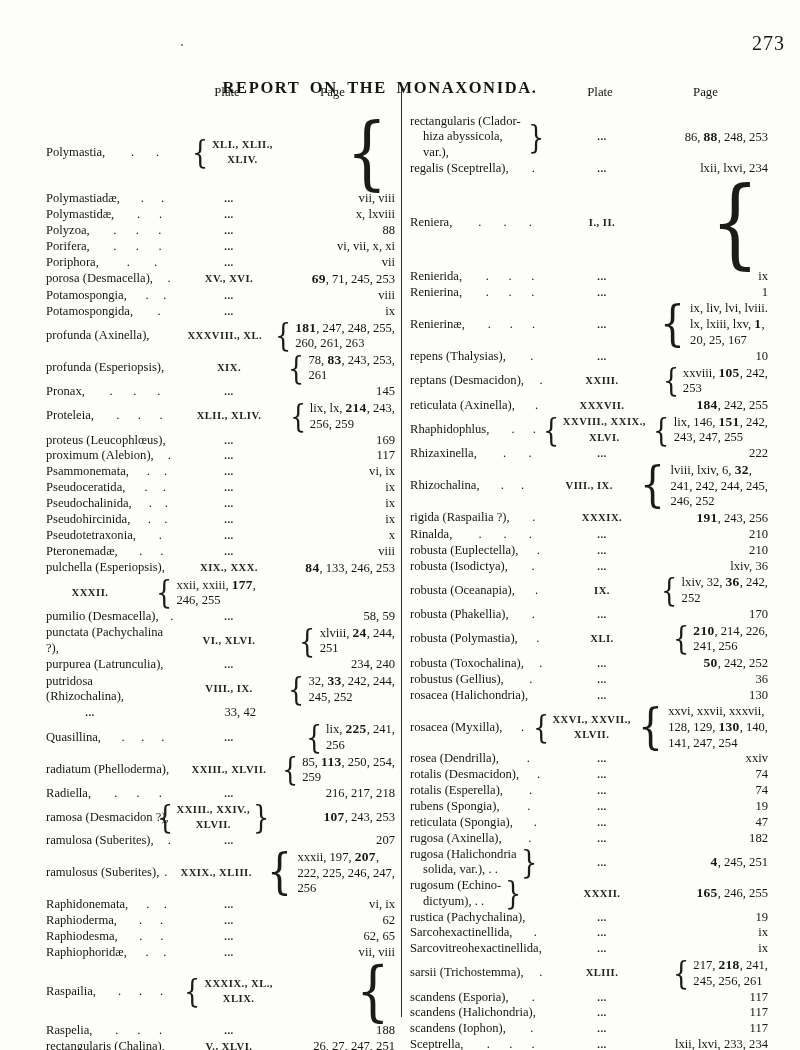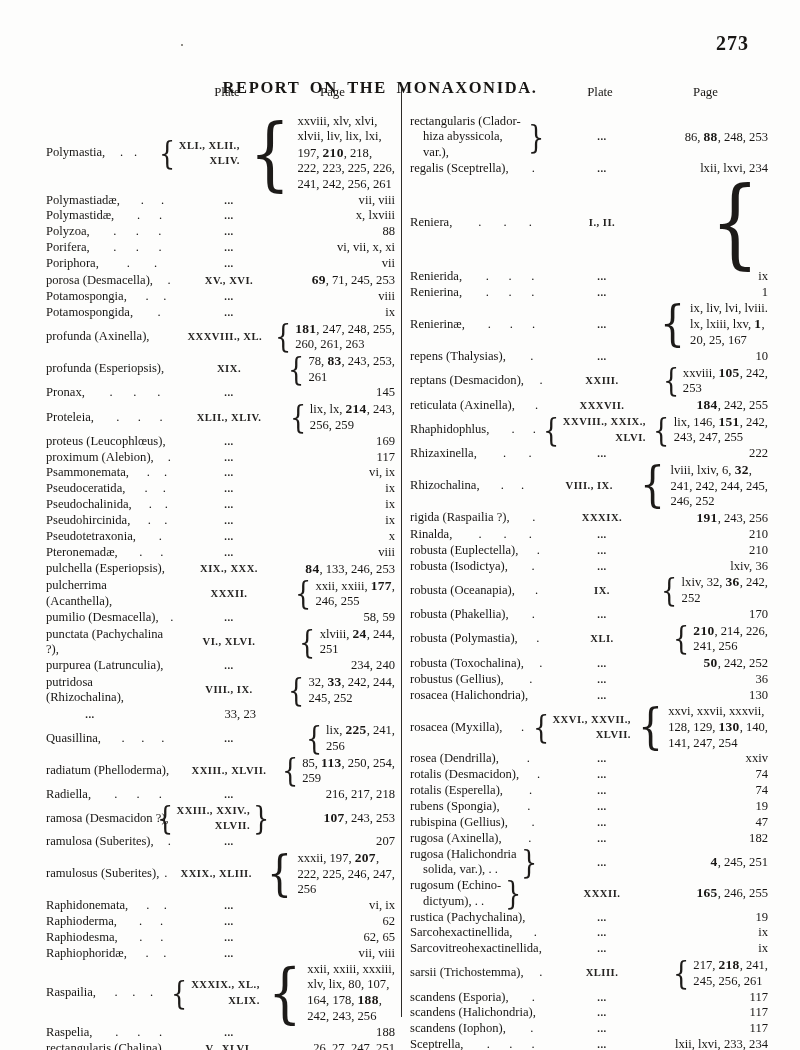--- a/index.html
+++ b/index.html
@@ -6,22 +6,22 @@
   body{
     width:800px;height:1050px;position:relative;overflow:hidden;
     background:#fdfdfc;color:#181614;
     font-family:"Liberation Serif","DejaVu Serif",serif;
   }
   .title{
     position:absolute;top:37px;left:0;width:760px;text-align:center;
     font-size:16.5px;font-weight:bold;letter-spacing:1.6px;word-spacing:4px;margin-top:41px;
   }
   .pagenum{
-    position:absolute;top:32px;left:716px;
-    font-size:20px;font-weight:bold;letter-spacing:1px;
+    position:absolute;top:32px;left:752px;
+    font-size:20px;font-weight:normal;letter-spacing:1px;
   }
   .speck{position:absolute;left:181px;top:44px;width:2px;height:2px;background:#6a675f;border-radius:50%}
   .divider{position:absolute;left:401px;top:85px;width:1.4px;height:932px;background:#2c2a27}
   .column{position:absolute;top:84px}
   #col0{left:46px;width:349px}
   #col1{left:410px;width:358px}
   .colhead{display:flex;align-items:center;font-size:12.8px;height:16px;margin-bottom:14px}
   .colhead .sp{flex:1}
   .colhead .ph{width:86px;text-align:center}
   .colhead .pg{width:125px;text-align:center}
@@ -29,21 +29,21 @@
   .namecell{flex:1;display:flex;align-items:center;min-width:0}
   .nametext{white-space:normal}
   .name2{display:block;padding-left:13px}
   .dots{flex:1;display:flex;justify-content:space-evenly;align-items:center;margin:0 4px;min-width:4px}
   .dots span{font-size:12.6px}
   .platecell{
     width:88px;flex:none;display:flex;justify-content:flex-end;align-items:center;
     font-size:10.6px;letter-spacing:.5px;font-weight:bold;color:#242220;
   }
   .platetext{flex:1;text-align:center}
-  .platetext.multi{flex:none;text-align:right}
+  .platetext.multi{flex:none;}
   .pages{min-width:118px;display:flex;justify-content:flex-end;align-items:center;margin-left:4px}
   .pagetext{text-align:right}
   .pagetext.multi{text-align:left}
   .pages b,.pagetext b{font-size:1.07em;letter-spacing:.3px}
   .brace{
     font-family:"DejaVu Serif",serif;line-height:.95;font-weight:400;
     transform:scaleX(.8);flex:none;color:#1d1b19;
   }
   .platecell .brace{margin:0 1px}
   .pages .brace{margin-right:2px}
@@ -71,21 +71,20 @@
             <span>.</span>
             <span>.</span>
           </div>
         </div>
         <div class="platecell">
           <span class="brace" style="font-size: 32px;">{</span>
           <div class="platetext multi">XLI., XLII.,<br>XLIV.</div>
         </div>
         <div class="pages">
           <span class="brace" style="font-size: 81px;">{</span>
-          <div class="pagetext multi">xxviii, xlv, xlvi,<br>xlvii, liv, lix, lxi,<br>197, <b>210</b>, 218,<br>222, 223, 225, 226,<br>241, 242, 256, 261</div>
         </div>
       </div>
       <div class="row">
         <div class="namecell">
           <div class="nametext">Polymastiadæ,</div>
           <div class="dots">
             <span>.</span>
             <span>.</span>
           </div>
         </div>
@@ -381,24 +380,20 @@
           <div class="dots"></div>
         </div>
         <div class="platecell">
           <div class="platetext">XIX., XXX.</div>
         </div>
         <div class="pages">
           <div class="pagetext"><b>84</b>, 133, 246, 253</div>
         </div>
       </div>
       <div class="row">
-        <div class="namecell">
-          <div class="nametext">pulcherrima (Acanthella),</div>
-          <div class="dots"></div>
-        </div>
         <div class="platecell">
           <div class="platetext">XXXII.</div>
         </div>
         <div class="pages">
           <span class="brace" style="font-size: 32px;">{</span>
           <div class="pagetext multi">xxii, xxiii, <b>177</b>,<br>246, 255</div>
         </div>
       </div>
       <div class="row">
         <div class="namecell">
@@ -450,21 +445,21 @@
         <div class="pages">
           <span class="brace" style="font-size: 32px;">{</span>
           <div class="pagetext multi">32, <b>33</b>, 242, 244,<br>245, 252</div>
         </div>
       </div>
       <div class="row">
         <div class="platecell">
           <div class="platetext">...</div>
         </div>
         <div class="pages">
-          <div class="pagetext">33, 23</div>
+          <div class="pagetext">33, 42</div>
         </div>
       </div>
       <div class="row">
         <div class="namecell">
           <div class="nametext">Quasillina,</div>
           <div class="dots">
             <span>.</span>
             <span>.</span>
             <span>.</span>
           </div>
@@ -617,21 +612,20 @@
             <span>.</span>
             <span>.</span>
           </div>
         </div>
         <div class="platecell">
           <span class="brace" style="font-size: 32px;">{</span>
           <div class="platetext multi">XXXIX., XL.,<br>XLIX.</div>
         </div>
         <div class="pages">
           <span class="brace" style="font-size: 65px;">{</span>
-          <div class="pagetext multi">xxii, xxiii, xxxiii,<br>xlv, lix, 80, 107,<br>164, 178, <b>188</b>,<br>242, 243, 256</div>
         </div>
       </div>
       <div class="row">
         <div class="namecell">
           <div class="nametext">Raspelia,</div>
           <div class="dots">
             <span>.</span>
             <span>.</span>
             <span>.</span>
           </div>
@@ -1057,21 +1051,21 @@
         </div>
         <div class="platecell">
           <div class="platetext">...</div>
         </div>
         <div class="pages">
           <div class="pagetext">19</div>
         </div>
       </div>
       <div class="row">
         <div class="namecell">
-          <div class="nametext">rubispina (Gellius),</div>
+          <div class="nametext">reticulata (Spongia),</div>
           <div class="dots">
             <span>.</span>
           </div>
         </div>
         <div class="platecell">
           <div class="platetext">...</div>
         </div>
         <div class="pages">
           <div class="pagetext">47</div>
         </div>

